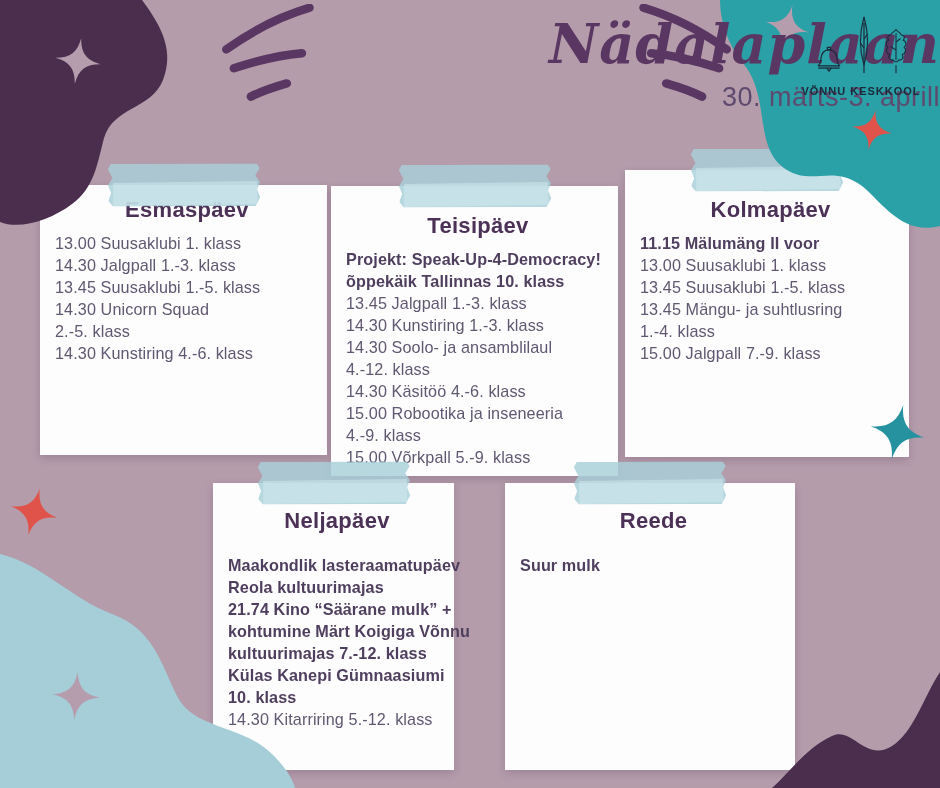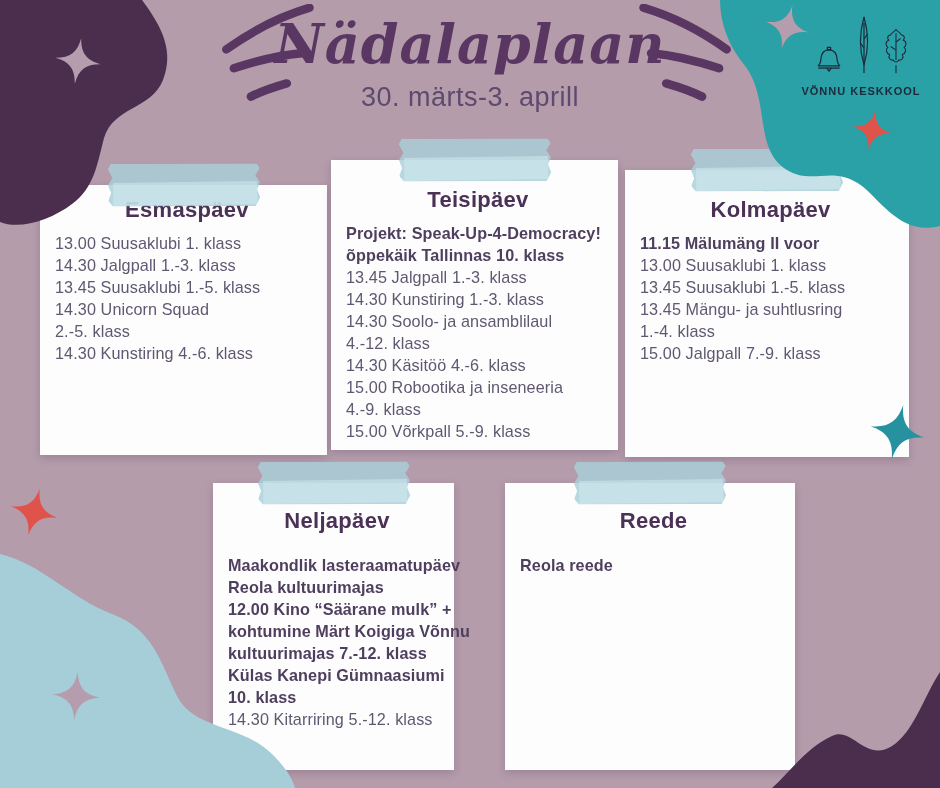--- a/index.html
+++ b/index.html
@@ -17,21 +17,21 @@
   .blob{position:absolute;z-index:3;pointer-events:none;}
   .blob-tl{left:0;top:0;width:185px;height:235px;}
   .blob-tr{left:690px;top:0;width:250px;height:238px;}
   .blob-bl{left:0;top:538px;width:300px;height:250px;}
   .blob-br{left:738px;top:650px;width:202px;height:138px;}
 
   
   .sparkle{position:absolute;z-index:4;pointer-events:none;}
 
   
-  .header{position:absolute;left:0;right:0;top:0;z-index:4;text-align:center;}
+  .header{position:absolute;left:0;right:0;top:0;z-index:4;text-align:right;}
   .main-title{
     font-family:"DejaVu Serif",serif;font-style:italic;font-weight:700;
     font-size:54px;color:var(--title,#5a3763);letter-spacing:1px;margin-top:12px;
   }
   .subtitle{font-size:27px;font-weight:500;color:var(--subtitle,#5e4a6e);margin-top:6px;letter-spacing:.5px;}
   .swoosh{position:absolute;top:4px;z-index:4;}
   .swoosh-left{left:218px;}
   .swoosh-right{left:632px;transform:scaleX(-1);}
 
   
@@ -39,21 +39,21 @@
   .logo-icons{display:flex;align-items:flex-end;justify-content:center;gap:9px;height:62px;}
   .logo-label{margin-top:9px;font-size:11px;font-weight:700;letter-spacing:1px;color:var(--logo-ink,#1b2a3a);}
 
   
   .card{
     position:absolute;background:var(--card,#fefdfe);z-index:2;
     box-shadow:0 3px 8px rgba(60,35,70,.20);
     padding:12px 8px 0 15px;
   }
   .card-1{left:40px;top:185px;width:287px;height:270px;}
-  .card-2{left:331px;top:160px;width:287px;height:290px;padding-top:27px;}
+  .card-2{left:331px;top:186px;width:287px;height:290px;padding-top:27px;}
   .card-3{left:625px;top:170px;width:284px;height:287px;padding-top:27px;}
   .card-4{left:213px;top:483px;width:241px;height:287px;padding-top:25px;}
   .card-5{left:505px;top:483px;width:290px;height:287px;padding-top:25px;}
   .day-title{
     text-align:center;font-size:22px;font-weight:700;color:var(--heading,#4b3156);
     letter-spacing:.3px;margin-bottom:9px;
   }
   .card-4 .lines,.card-5 .lines{margin-top:20px;}
   .line{
     font-size:16.2px;line-height:22px;color:var(--body-text,#605871);
@@ -202,30 +202,30 @@
         <div class="line">15.00 Jalgpall 7.-9. klass</div>
       </div>
   </section>
 
   <section class="card card-4">
     <div class="tape"></div>
     <h2 class="day-title">Neljapäev</h2>
     <div class="lines">
         <div class="line bold">Maakondlik lasteraamatupäev</div>
         <div class="line bold">Reola kultuurimajas</div>
-        <div class="line bold">12.00 Kino “Säärane mulk” +</div>
+        <div class="line bold">21.74 Kino “Säärane mulk” +</div>
         <div class="line bold">kohtumine Märt Koigiga Võnnu</div>
         <div class="line bold">kultuurimajas 7.-12. klass</div>
         <div class="line bold">Külas Kanepi Gümnaasiumi</div>
         <div class="line bold">10. klass</div>
         <div class="line">14.30 Kitarriring 5.-12. klass</div>
       </div>
   </section>
 
   <section class="card card-5">
     <div class="tape"></div>
     <h2 class="day-title">Reede</h2>
     <div class="lines">
-        <div class="line bold">Reola reede</div>
+        <div class="line bold">Suur mulk</div>
       </div>
   </section>
 
 </div>
 
 </body></html>

